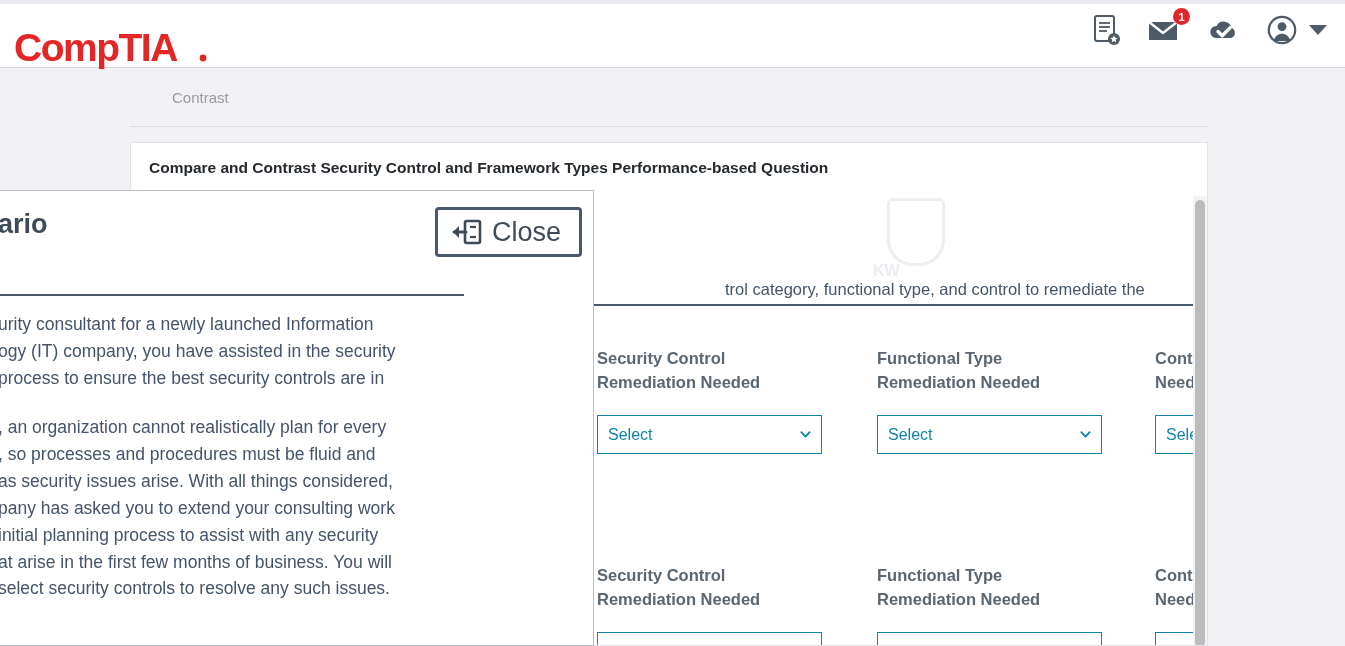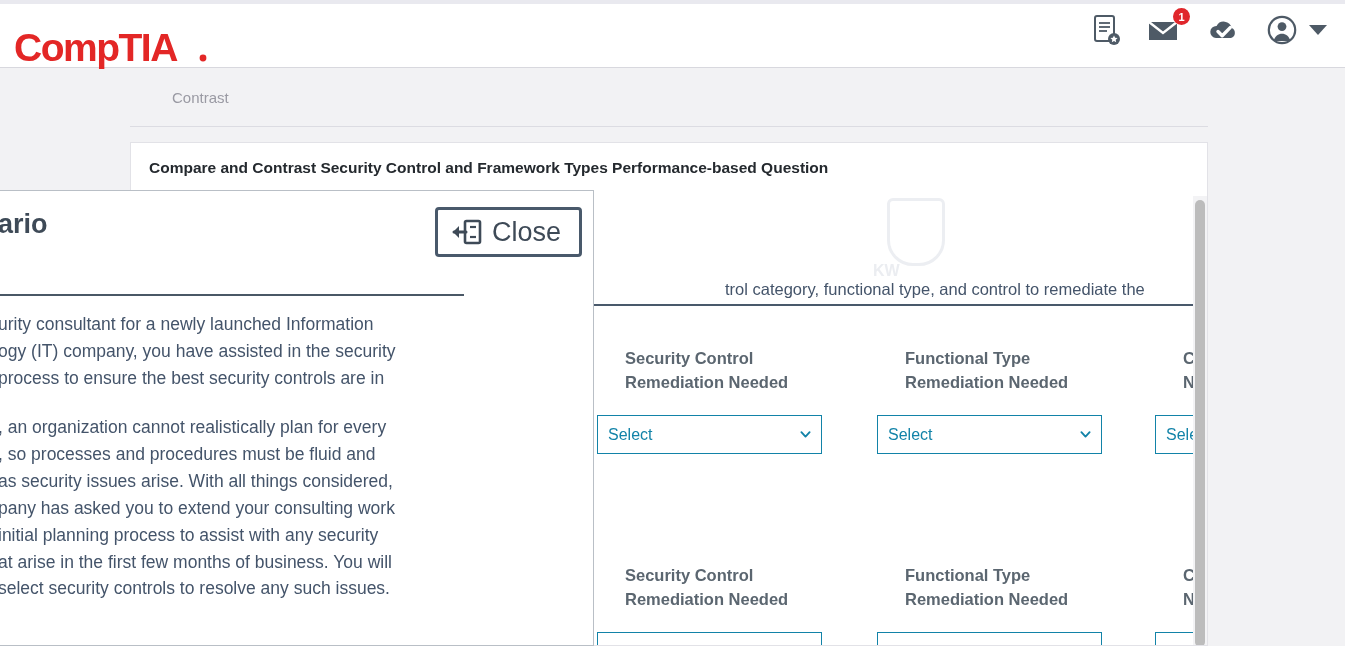--- a/index.html
+++ b/index.html
@@ -166,21 +166,20 @@
   }
 
   
   .colhead {
     position: absolute;
     font-size: 16.5px;
     font-weight: bold;
     color: #5b6670;
     line-height: 1.45;
     width: 185px;
-    margin-left: 28px;
   }
   .sel {
     position: absolute;
     height: 39px;
     box-sizing: border-box;
     border: 1px solid #1283a8;
     background: #ffffff;
     color: #1283a8;
     font-size: 16px;
     font-family: "Liberation Sans", sans-serif;

